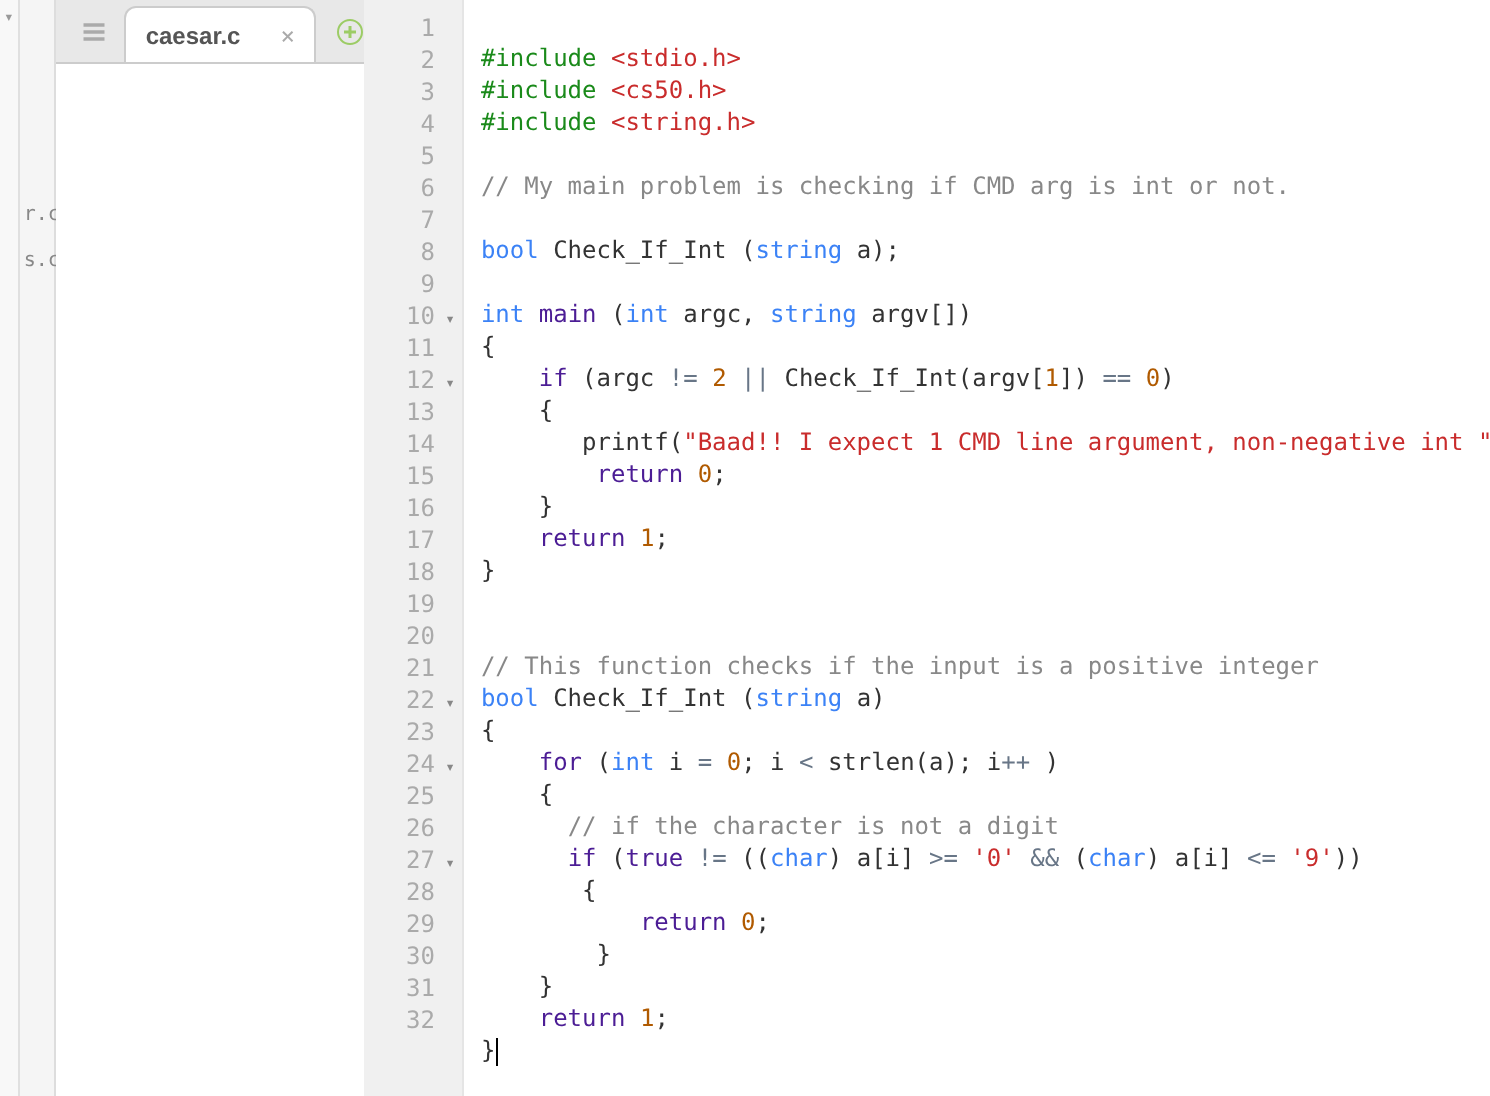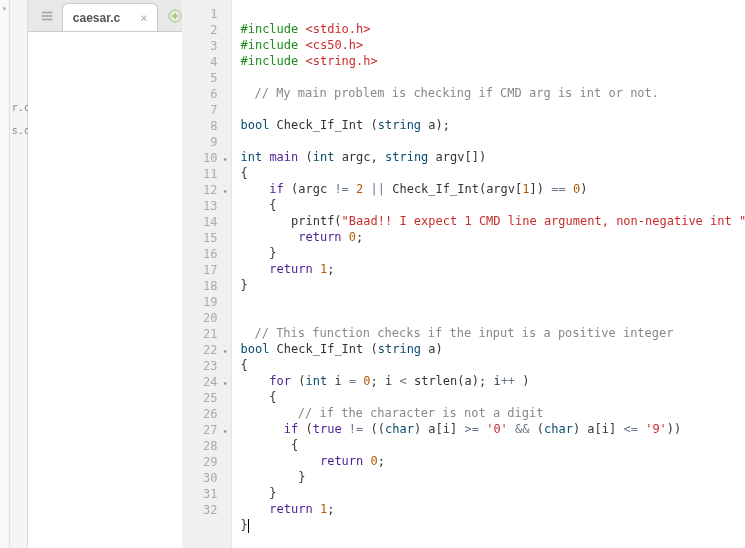--- a/index.html
+++ b/index.html
@@ -15,21 +15,21 @@
 .tab { background:#fff; border:1px solid #ccc; border-bottom:none; height:28px; display:flex; align-items:center; padding:0 10px; border-top-left-radius:6px; border-top-right-radius:6px; margin-right:4px; }
 .tab .title { font-family: Helvetica, Arial, sans-serif; font-size:12px; color:#555; font-weight:bold; }
 .tab .close { color:#aaa; margin-left:20px; font-size:12px; }
 .tab-add { color:#8bc34a; font-size:16px; margin-left:6px; padding-bottom:4px; }
 .editor { flex:1; display:flex; overflow:hidden; background:#fff; }
 .gutter { width:50px; background:#f0f0f0; text-align:right; padding:6px 4px 6px 0; color:#aaa; font-size:12px; line-height:16px; border-right:1px solid #e5e5e5;}
 .gutter .ln { height:16px; white-space:nowrap; }
 .gutter .fold { color:#888; font-size:8px; margin-left:2px; display:inline-block; width:8px;}
 .code { flex:1; padding:21px 8px; font-size:12px; line-height:16px; white-space:pre; color:#333; font-family: Consolas, Menlo, monospace;}
 .code .row { height:16px; }
-.c-green{color:#1a8a1a;} .c-red{color:#c92c2c;} .c-kw{color:#4c1d95;} .c-type{color:#0c4a6e;} .c-num{color:#b05a00;} .c-op{color:#687687;} .c-comment{color:#888;margin-left:14px;}
+.c-green{color:#1a8a1a;} .c-red{color:#c92c2c;} .c-kw{color:#4c1d95;} .c-type{color:#3b82f6;} .c-num{color:#b05a00;} .c-op{color:#687687;} .c-comment{color:#888;}
 .cursor { display:inline-block; width:1px; height:14px; background:#000; vertical-align:middle; }
 .svg-icon{width:14px;height:14px;}
 </style>
 </head>
 <body>
 
 <div class="app">
   <div class="left-rail">
     <span class="tri">▾</span>
   </div>

